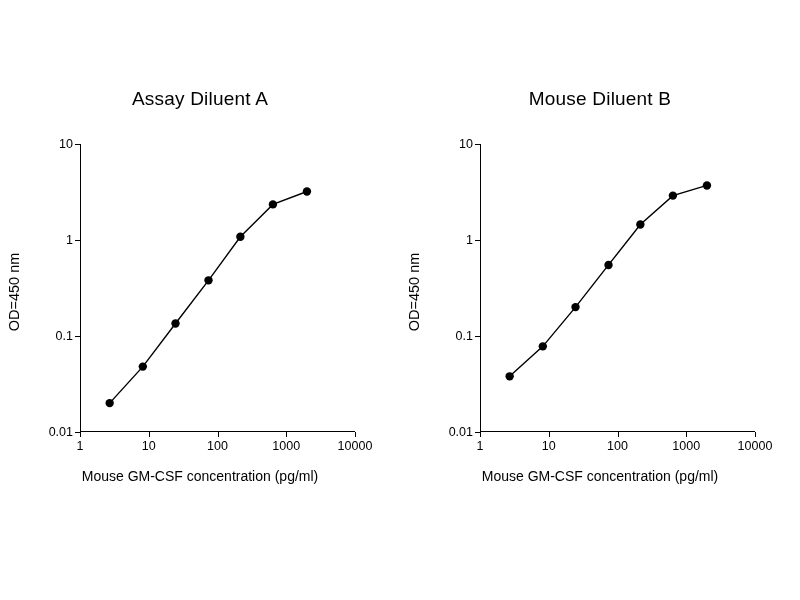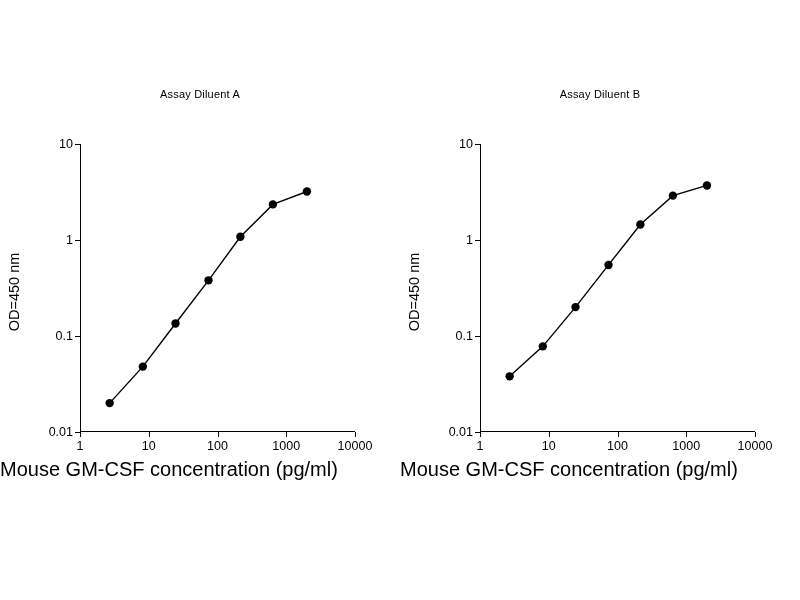--- a/index.html
+++ b/index.html
@@ -27,21 +27,21 @@
   }
   .panel-a { left: 0; }
   .panel-b { left: 400px; }
 
   .panel-title {
     position: absolute;
     top: 88px;
     left: 0;
     width: 400px;
     text-align: center;
-    font-size: 11px;
+    font-size: 19px;
     letter-spacing: 0.2px;
   }
 
   
   .plot-wrap {
     position: absolute;
     left: 80px;
     top: 144px;
     width: 275px;
     height: 288px;
@@ -105,25 +105,25 @@
     position: absolute;
     left: 14px;
     top: 292px;
     transform: translate(-50%, -50%) rotate(-90deg);
     transform-origin: center center;
     font-size: 14.5px;
     white-space: nowrap;
   }
   .xlabel {
     position: absolute;
-    top: 458px;
+    top: 468px;
     left: 0;
     width: 400px;
-    text-align: left;
-    font-size: 20px;
+    text-align: center;
+    font-size: 14px;
     white-space: nowrap;
   }
 </style>
 </head>
 <body>
 
 <div class="page">
 
   <div class="panel panel-a">
     <div class="panel-title">Assay Diluent A</div>
@@ -162,21 +162,21 @@
             <circle cx="128.51" cy="136.34" r="4.2" fill="#000000"></circle>
             <circle cx="160.36" cy="92.79" r="4.2" fill="#000000"></circle>
             <circle cx="192.92" cy="60.38" r="4.2" fill="#000000"></circle>
             <circle cx="226.95" cy="47.51" r="4.2" fill="#000000"></circle>
           </g>
       </svg>
     </div>
   </div>
 
   <div class="panel panel-b">
-    <div class="panel-title">Assay Diluent B</div>
+    <div class="panel-title">Mouse Diluent B</div>
     <div class="ylabel">OD=450 nm</div>
     <div class="xlabel">Mouse GM-CSF concentration (pg/ml)</div>
 
     <div class="plot-wrap">
       <div class="plot-frame open-right"></div>
 
       <div class="ytick-mark" style="top:0px;"></div>
       <div class="ytick" style="top:0px;">10</div>
       <div class="ytick-mark" style="top:96px;"></div>
       <div class="ytick" style="top:96px;">1</div>

